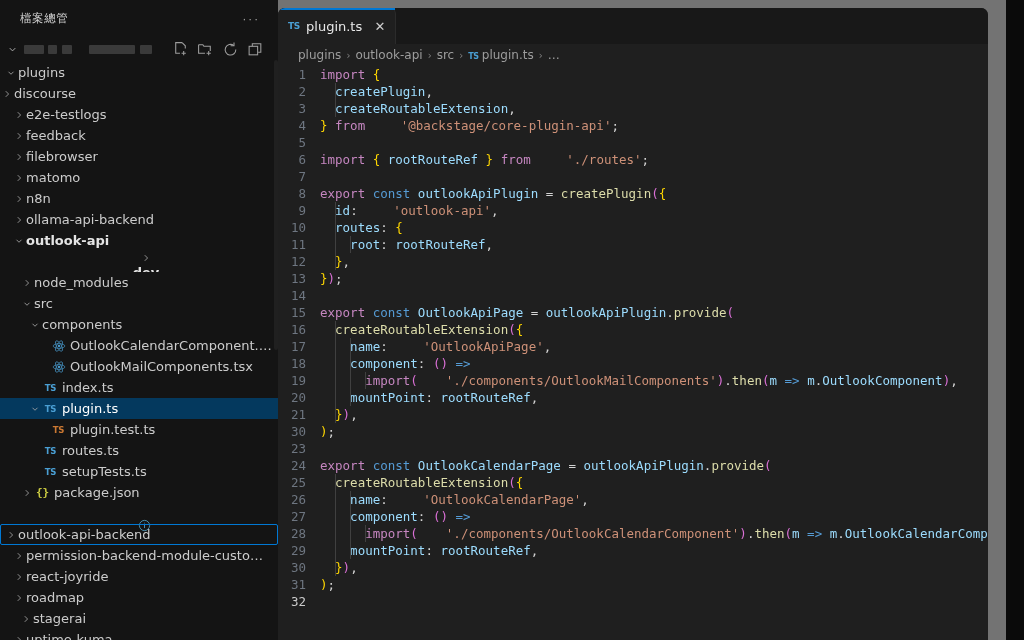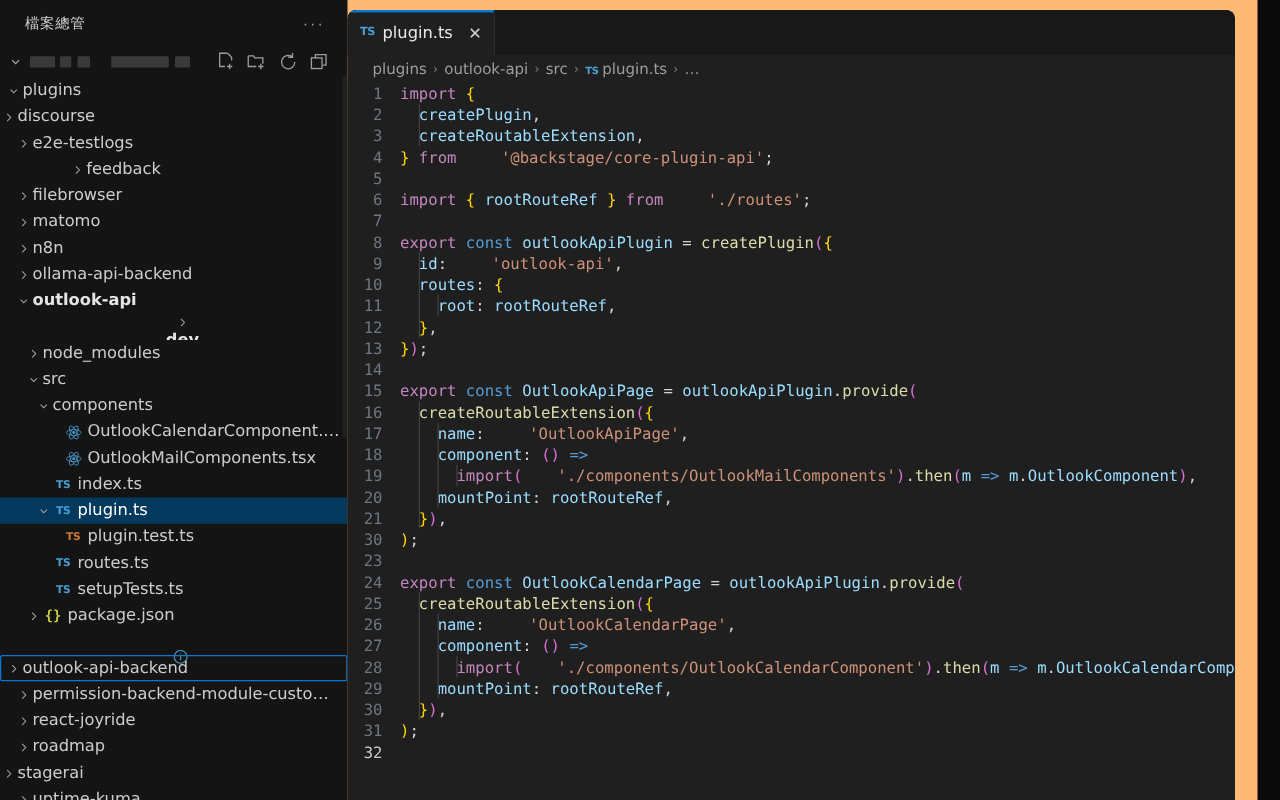--- a/index.html
+++ b/index.html
@@ -2,21 +2,21 @@
 <html><head>
 <meta charset="utf-8">
 <style>
   * { box-sizing: border-box; margin: 0; padding: 0; }
   html, body {
     width: 1024px; height: 640px;
     background: #0a0a0a;
     font-family: "Liberation Sans", "DejaVu Sans", sans-serif;
     overflow: hidden;
   }
-  #app { position: relative; width: 1006px; height: 640px; background: #fdba74; }
+  #app { position: relative; width: 1006px; height: 640px; background: #737373; }
 
   
   #sidebar {
     position: absolute; left: 0; top: 0; width: 278px; height: 640px;
     background: #141414;
     color: #cccccc;
     overflow: hidden;
   }
   #sidebar-header {
     height: 36px; display: flex; align-items: center;
@@ -214,21 +214,21 @@
           <span class="lbl">discourse</span>
         </div>
         <div class="row" style="padding-left: 12px;">
           <span class="chev">
             <svg viewBox="0 0 16 16" fill="none" stroke="#a8a8a8" stroke-width="1.35">
               <path d="M6 3.5l4.5 4.5L6 12.5"></path>
             </svg>
           </span>
           <span class="lbl">e2e-testlogs</span>
         </div>
-        <div class="row" style="padding-left: 12px; margin-left: 43px;">
+        <div class="row" style="padding-left: 12px;">
           <span class="chev">
             <svg viewBox="0 0 16 16" fill="none" stroke="#a8a8a8" stroke-width="1.35">
               <path d="M6 3.5l4.5 4.5L6 12.5"></path>
             </svg>
           </span>
           <span class="lbl">feedback</span>
         </div>
         <div class="row" style="padding-left: 12px;">
           <span class="chev">
             <svg viewBox="0 0 16 16" fill="none" stroke="#a8a8a8" stroke-width="1.35">
@@ -398,21 +398,21 @@
           <span class="lbl">react-joyride</span>
         </div>
         <div class="row" style="padding-left: 12px;">
           <span class="chev">
             <svg viewBox="0 0 16 16" fill="none" stroke="#a8a8a8" stroke-width="1.35">
               <path d="M6 3.5l4.5 4.5L6 12.5"></path>
             </svg>
           </span>
           <span class="lbl">roadmap</span>
         </div>
-        <div class="row" style="padding-left: 0; text-align: center;">
+        <div class="row" style="padding-left: 19px; text-align: center;">
           <span class="chev">
             <svg viewBox="0 0 16 16" fill="none" stroke="#a8a8a8" stroke-width="1.35">
               <path d="M6 3.5l4.5 4.5L6 12.5"></path>
             </svg>
           </span>
           <span class="lbl">stagerai</span>
         </div>
         <div class="row" style="padding-left: 12px;">
           <span class="chev">
             <svg viewBox="0 0 16 16" fill="none" stroke="#a8a8a8" stroke-width="1.35">

